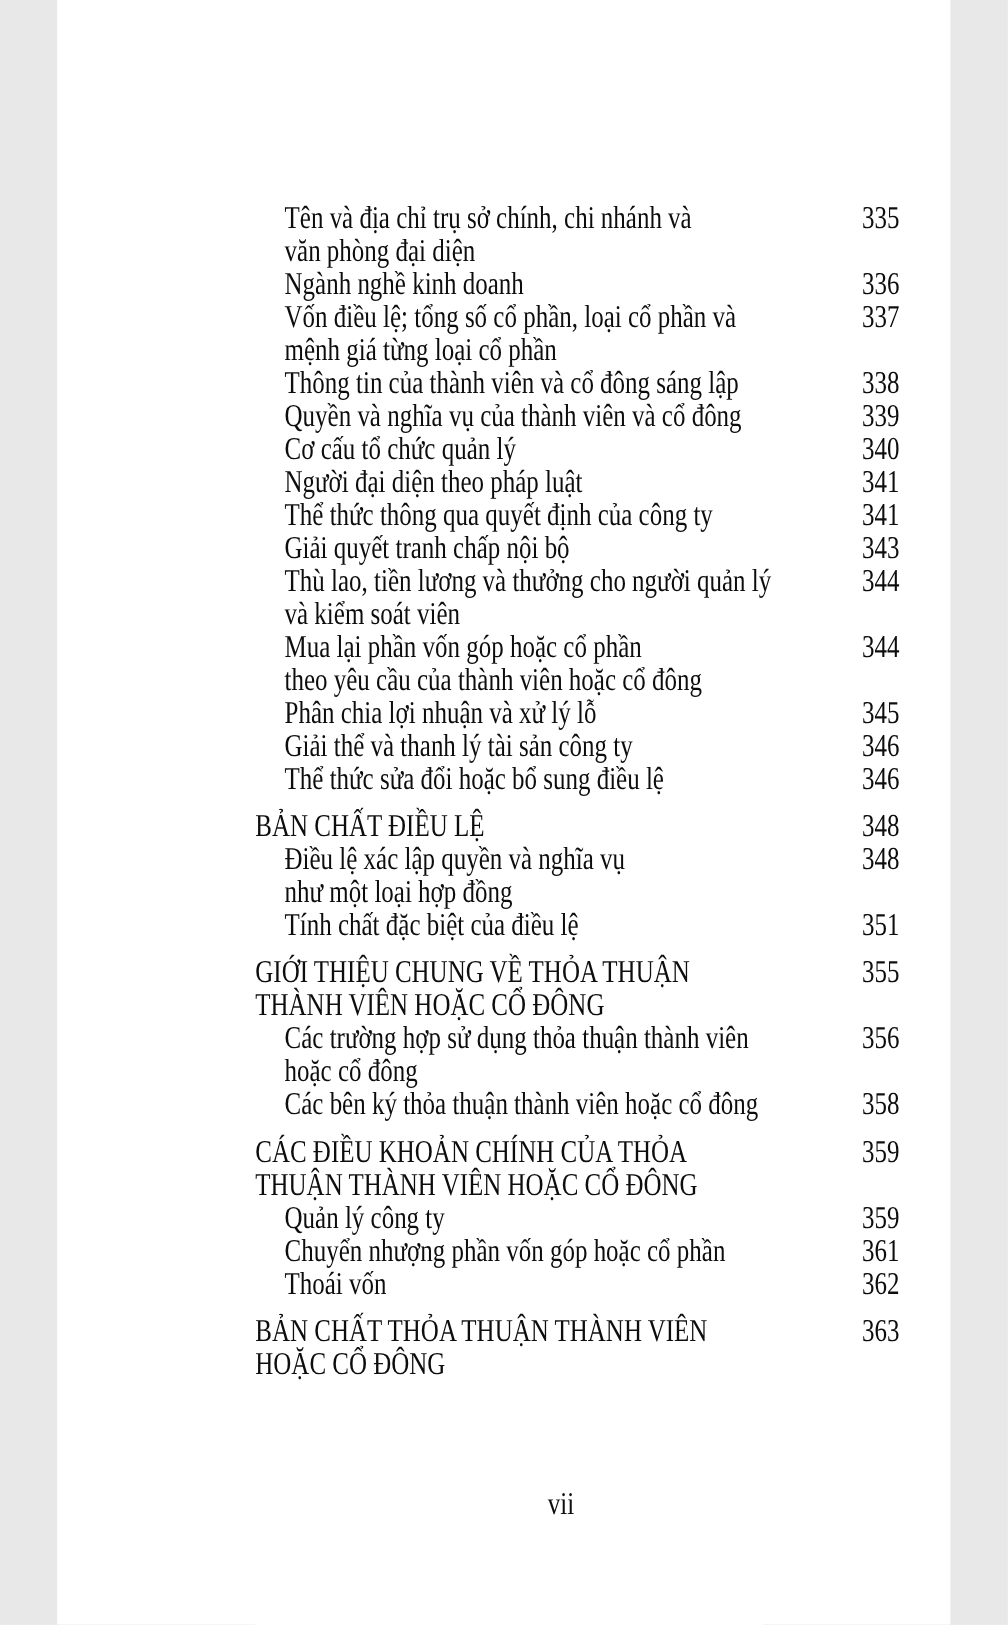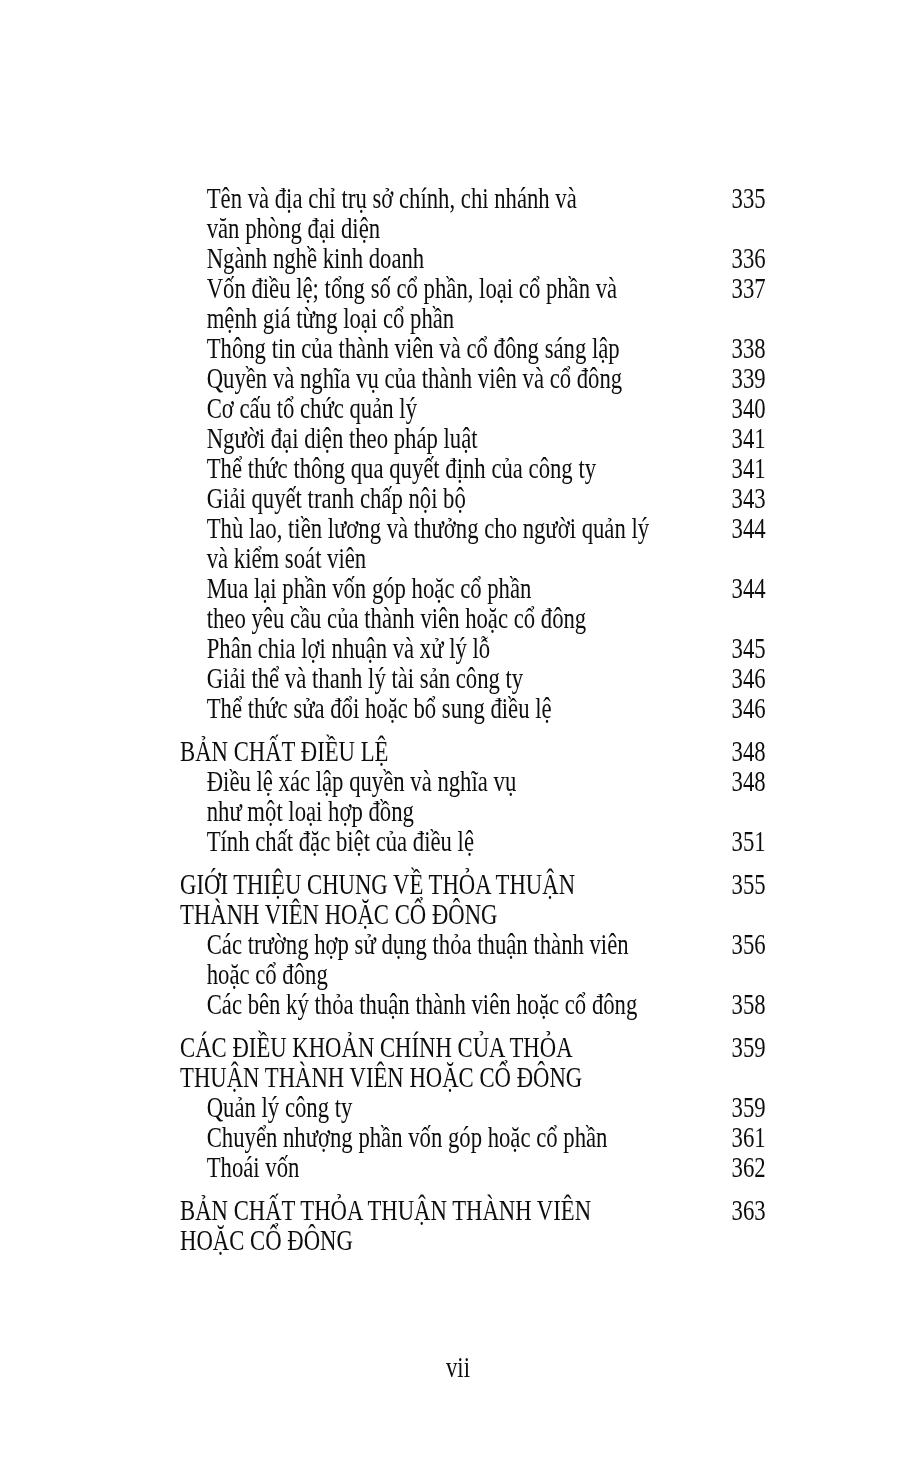--- a/index.html
+++ b/index.html
@@ -1,22 +1,23 @@
 <!DOCTYPE html>
 <html><head>
 <meta charset="utf-8">
 <style>
   html, body { margin: 0; padding: 0; background: #e8e8e8; }
   .doc-page {
     position: relative;
-    width: 916px;
+    width: 772px;
     height: 1477px;
     background: #ffffff;
     overflow: hidden;
     margin: 0 auto;
+    padding-left: 40px;
   }
   
   .content {
     position: absolute;
     left: 0; top: 0;
     width: 1170px;
     height: 1477px;
     transform: scaleX(0.7829);
     transform-origin: 0 0;
     box-sizing: border-box;

